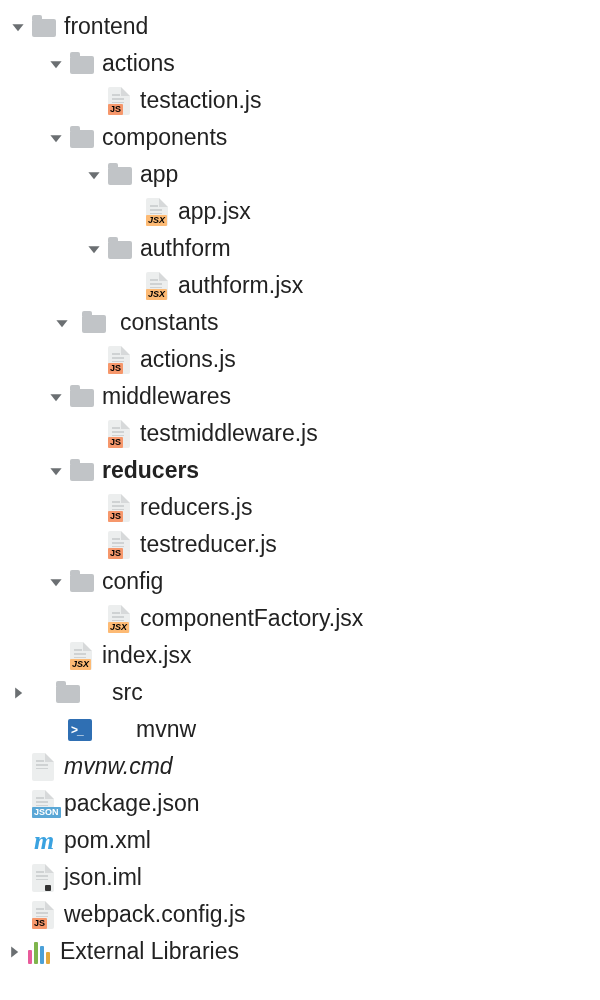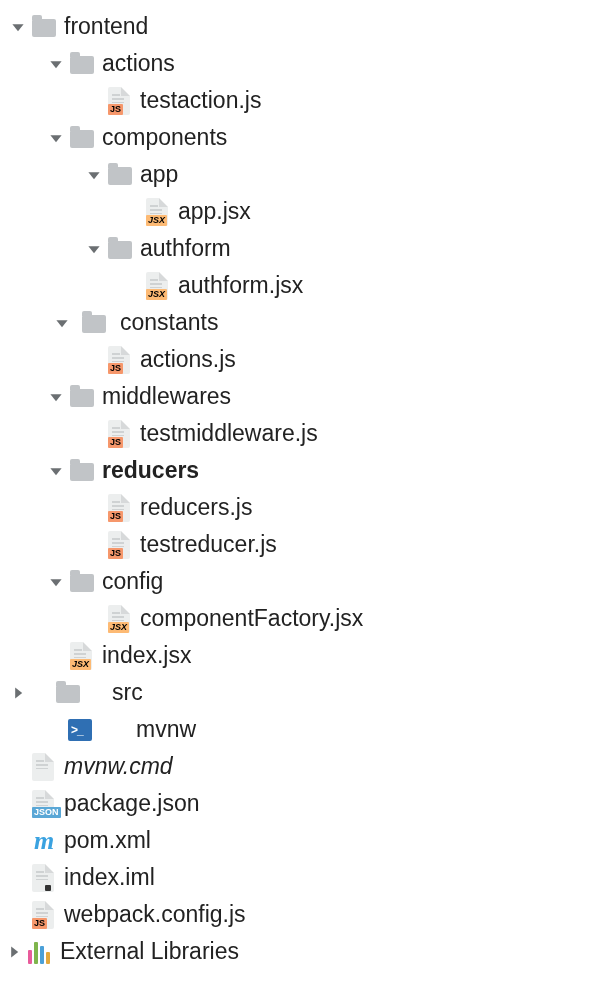--- a/index.html
+++ b/index.html
@@ -499,21 +499,21 @@
         <svg width="14" height="14" viewBox="0 0 10 10">
           <path d="M3 1 L8 5 L3 9 Z"></path>
         </svg>
       </span>
       <span class="icon">
         <span class="file-shape">
           <span class="file-lines"></span>
           <span class="badge dark"></span>
         </span>
       </span>
-      <span class="label">index.iml</span>
+      <span class="label">json.iml</span>
     </div>
     <div class="row" style="padding-left: 4px;">
       <span class="arrow spacer">
         <svg width="14" height="14" viewBox="0 0 10 10">
           <path d="M3 1 L8 5 L3 9 Z"></path>
         </svg>
       </span>
       <span class="icon">
         <span class="file-shape">
           <span class="file-lines"></span>

